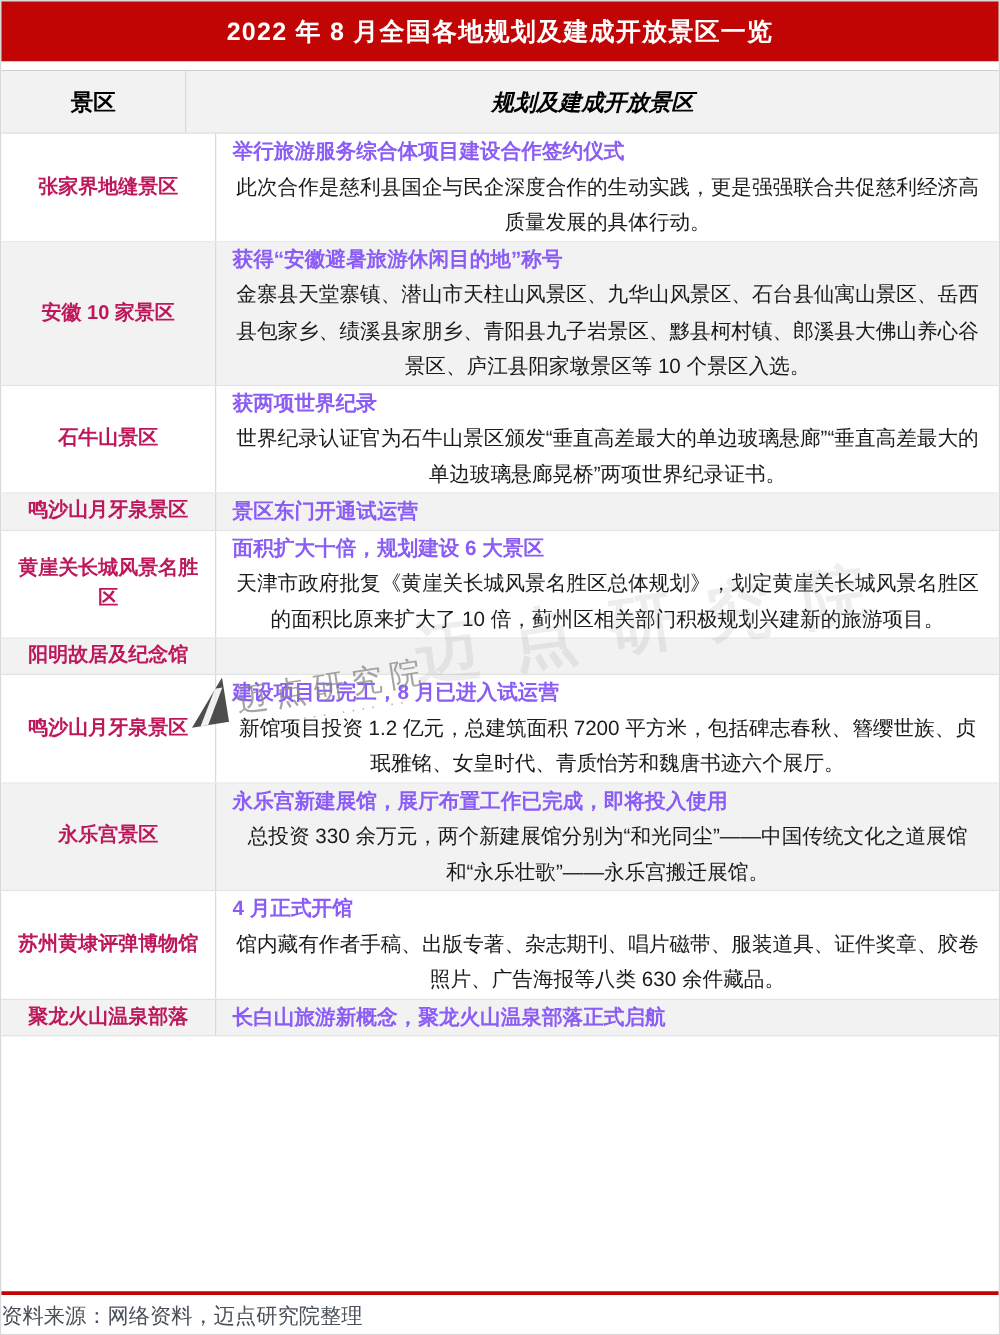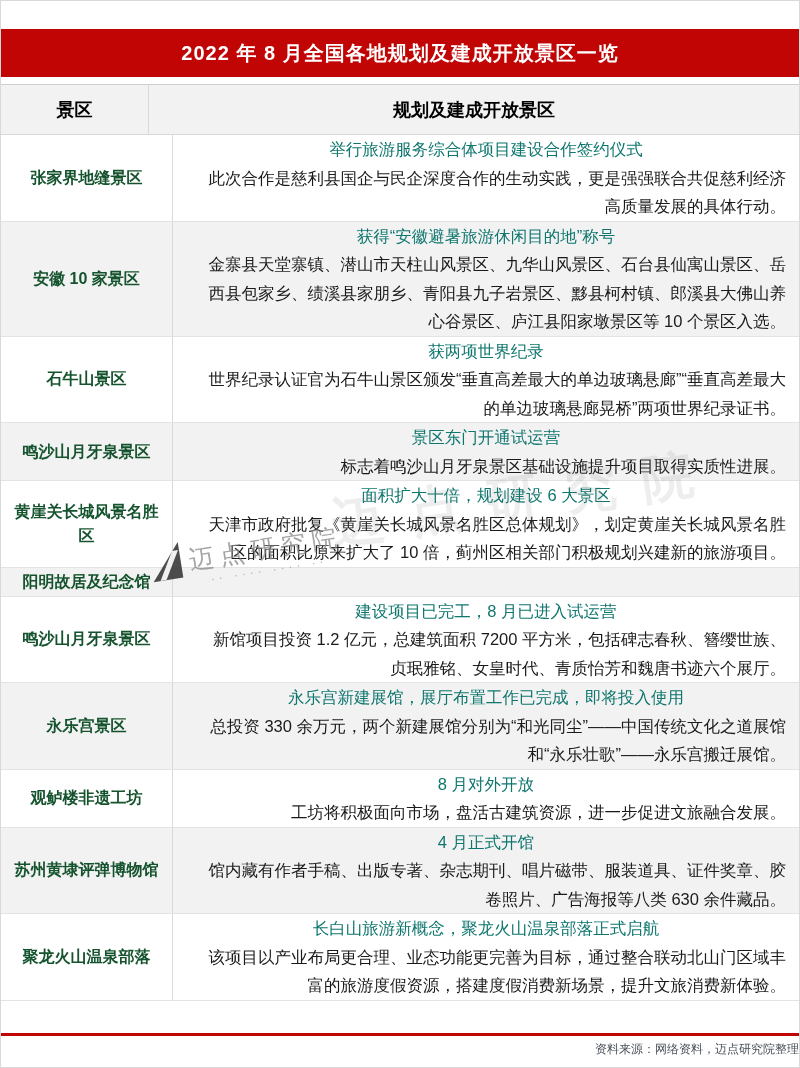--- a/index.html
+++ b/index.html
@@ -1,37 +1,37 @@
 <!DOCTYPE html>
 <html style="--accent: #c10505;"><head>
 <meta charset="utf-8">
 <style>
   html,body{margin:0;padding:0;background:#fff;}
   body{font-family:"Liberation Sans","DejaVu Sans",sans-serif;}
   .page{width:800px;height:1068px;border:1px solid #d9d9d9;box-sizing:border-box;
         position:relative;overflow:hidden;background:#fff;}
-  .banner{height:48px;background:var(--accent,#c10505);display:flex;align-items:center;justify-content:center;margin-top:28px;}
+  .banner{height:48px;background:var(--accent,#c10505);display:flex;align-items:center;justify-content:center;}
   .banner h1{color:#fff;font-size:20px;margin:0;font-weight:bold;letter-spacing:1px;}
   .table{margin-top:7px;border-top:1px solid #cfcfcf;}
   .thead{display:flex;height:50px;background:#f2f2f2;border-bottom:1px solid #d9d9d9;
          font-weight:bold;font-size:18px;color:#000;box-sizing:border-box;}
   .th{display:flex;align-items:center;justify-content:center;}
   .th-left{width:148px;border-right:1px solid #d9d9d9;box-sizing:border-box;}
-  .th-right{flex:1;}
+  .th-right{flex:1;font-style:italic;}
   .trow{display:flex;border-bottom:1px solid #e3e3e3;background:#fff;}
   #tbody .trow:nth-child(even){background:#f2f2f2;}
   .cell-left{width:172px;border-right:1px solid #d9d9d9;display:flex;align-items:center;
              justify-content:center;text-align:center;font-weight:bold;font-size:16px;
-             line-height:24px;padding:2px 6px;box-sizing:border-box;color:#14532d;}
+             line-height:24px;padding:2px 6px;box-sizing:border-box;color:#be185d;}
   .cell-right{flex:1;padding:0 13px;box-sizing:border-box;}
-  .headline{font-weight:normal;text-align:center;font-size:16.5px;line-height:28.5px;color:#0f766e;}
-  .detail{font-size:16.5px;line-height:28.5px;color:#1a1a1a;text-align:right;margin-left:16px;}
+  .headline{font-weight:bold;font-size:16.5px;line-height:28.5px;color:#8b5cf6;}
+  .detail{font-size:16.5px;line-height:28.5px;color:#1a1a1a;text-align:center;}
   .footer{position:absolute;left:0;right:0;bottom:0;height:34px;background:#fff;}
   .red-rule{height:3px;background:var(--accent,#c10505);}
-  .footer p{margin:5px 0 0;text-align:right;font-size:12px;color:#49505a;}
+  .footer p{margin:5px 0 0;text-align:left;font-size:17px;color:#49505a;}
   .wm-large{position:absolute;top:462px;left:330px;font-size:52px;font-weight:bold;
             letter-spacing:26px;color:#777;opacity:.12;transform:rotate(-8deg);
             white-space:nowrap;pointer-events:none;}
   .wm-small{position:absolute;top:531px;left:188px;transform:rotate(-9deg);color:#8c8c8c;
             opacity:.78;font-size:25px;letter-spacing:6px;white-space:nowrap;
             pointer-events:none;text-align:center;}
   .wm-small .dots{display:block;font-size:12px;letter-spacing:4px;line-height:10px;color:#9a9a9a;}
   .wm-logo{position:absolute;top:541px;left:148px;transform:rotate(-9deg);opacity:.85;pointer-events:none;}
 </style>
 </head>
@@ -78,21 +78,20 @@
       <div class="detail">世界纪录认证官为石牛山景区颁发“垂直高差最大的单边玻璃悬廊”“垂直高差最大的单边玻璃悬廊晃桥”两项世界纪录证书。</div>
     </div>
   </div>
 
   <div class="trow">
     <div class="cell-left">
       <span>鸣沙山月牙泉景区</span>
     </div>
     <div class="cell-right">
       <div class="headline">景区东门开通试运营</div>
-      <div class="detail">标志着鸣沙山月牙泉景区基础设施提升项目取得实质性进展。</div>
     </div>
   </div>
 
   <div class="trow">
     <div class="cell-left">
       <span>黄崖关长城风景名胜区</span>
     </div>
     <div class="cell-right">
       <div class="headline">面积扩大十倍，规划建设 6 大景区</div>
       <div class="detail">天津市政府批复《黄崖关长城风景名胜区总体规划》，划定黄崖关长城风景名胜区的面积比原来扩大了 10 倍，蓟州区相关部门积极规划兴建新的旅游项目。</div>
@@ -118,47 +117,37 @@
   <div class="trow">
     <div class="cell-left">
       <span>永乐宫景区</span>
     </div>
     <div class="cell-right">
       <div class="headline">永乐宫新建展馆，展厅布置工作已完成，即将投入使用</div>
       <div class="detail">总投资 330 余万元，两个新建展馆分别为“和光同尘”——中国传统文化之道展馆和“永乐壮歌”——永乐宫搬迁展馆。</div>
     </div>
   </div>
 
-  <div class="trow">
-    <div class="cell-left">
-      <span>观鲈楼非遗工坊</span>
-    </div>
-    <div class="cell-right">
-      <div class="headline">8 月对外开放</div>
-      <div class="detail">工坊将积极面向市场，盘活古建筑资源，进一步促进文旅融合发展。</div>
-    </div>
-  </div>
 
   <div class="trow">
     <div class="cell-left">
       <span>苏州黄埭评弹博物馆</span>
     </div>
     <div class="cell-right">
       <div class="headline">4 月正式开馆</div>
       <div class="detail">馆内藏有作者手稿、出版专著、杂志期刊、唱片磁带、服装道具、证件奖章、胶卷照片、广告海报等八类 630 余件藏品。</div>
     </div>
   </div>
 
   <div class="trow">
     <div class="cell-left">
       <span>聚龙火山温泉部落</span>
     </div>
     <div class="cell-right">
       <div class="headline">长白山旅游新概念，聚龙火山温泉部落正式启航</div>
-      <div class="detail">该项目以产业布局更合理、业态功能更完善为目标，通过整合联动北山门区域丰富的旅游度假资源，搭建度假消费新场景，提升文旅消费新体验。</div>
     </div>
   </div>
 </div>
   </div>
 
   <div class="wm-large">迈点研究院</div>
 
   <div class="wm-logo">
     <svg width="34" height="40" viewBox="0 0 34 40">
       <polygon points="2,38 32,38 32,2" fill="#2f2f2f"></polygon>

